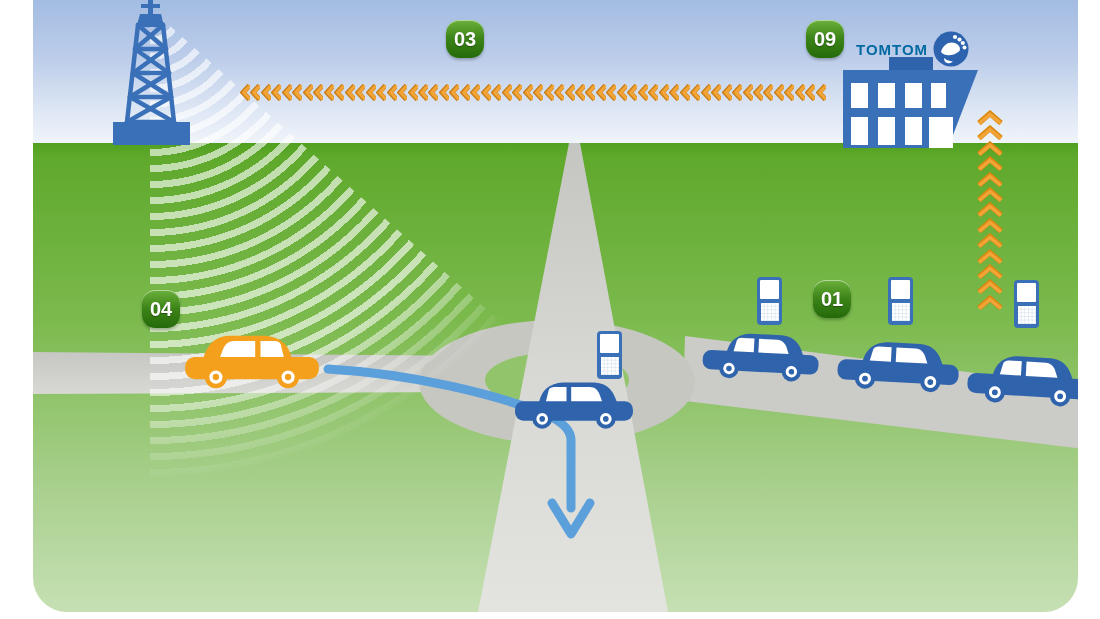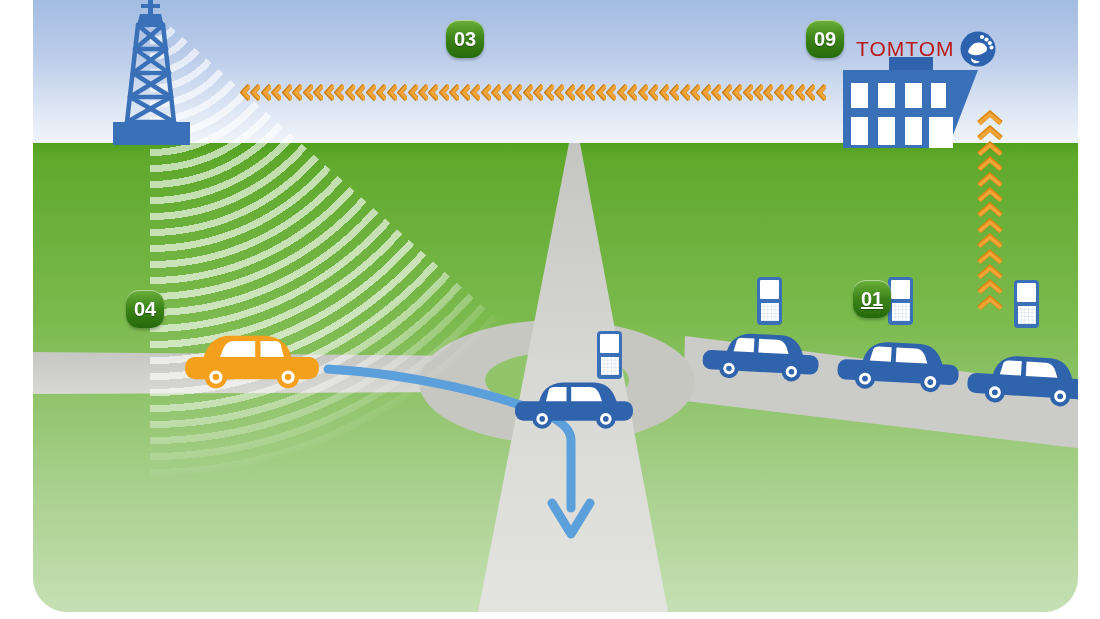--- a/index.html
+++ b/index.html
@@ -31,24 +31,24 @@
   .island{left:452px;top:352px;width:144px;height:56px;border-radius:50%;background:#92c56b;}
   .road-vert{left:0;top:0;width:1045px;height:612px;
        background:linear-gradient(180deg,#c3c3bf 20%,#d7d7d3 60%,#e3e3df 100%);
        clip-path:polygon(536px 143px,547px 143px,635px 612px,445px 612px);}
   
   .badge{width:38px;height:38px;border-radius:13px;display:flex;align-items:center;justify-content:center;
        background:linear-gradient(180deg,#6cb13c 0%,#3c8418 48%,#256a0a 100%);
        box-shadow:inset 0 1px 0 rgba(255,255,255,.5),0 2px 3px rgba(0,0,0,.25);
        color:#fff;font-weight:700;font-size:20px;text-shadow:0 1px 1px rgba(0,0,0,.35);}
   .b03{left:413px;top:20px;} .b02{left:773px;top:20px;}
-  .b01{left:820px;top:280px;text-decoration:underline;} .b04{left:93px;top:290px;}
+  .b01{left:780px;top:280px;} .b04{left:109px;top:290px;}
   
   .brand{left:823px;top:34px;height:30px;display:flex;align-items:center;}
-  .brand .txt{font-weight:400;font-size:21px;letter-spacing:1px;color:#b91c1c;}
+  .brand .txt{font-weight:700;font-size:15px;letter-spacing:1px;color:#0369a1;}
   .brand svg{margin-left:4px;}
   
   .chev-row{left:207px;top:84px;width:586px;height:17px;display:flex;
        justify-content:space-between;align-items:center;}
   .chev-col{left:944px;top:110px;width:26px;height:200px;display:flex;flex-direction:column;
        justify-content:space-between;align-items:center;}
   
   .phone{width:25px;height:48px;background:#3a70b8;border-radius:4px;}
   .phone .scr{position:absolute;left:3px;right:3px;top:3px;height:19px;background:#fff;border-radius:1px;}
   .phone .pad{position:absolute;left:4px;right:3px;top:26px;bottom:4px;

